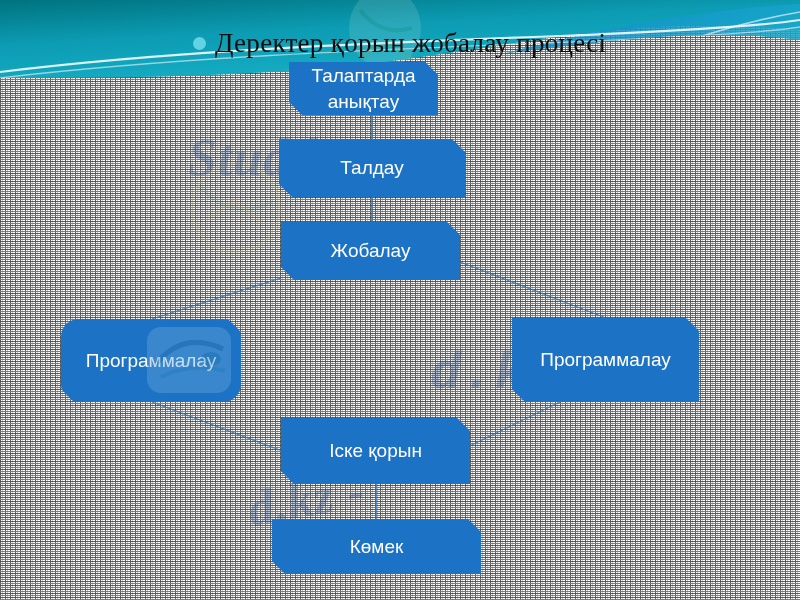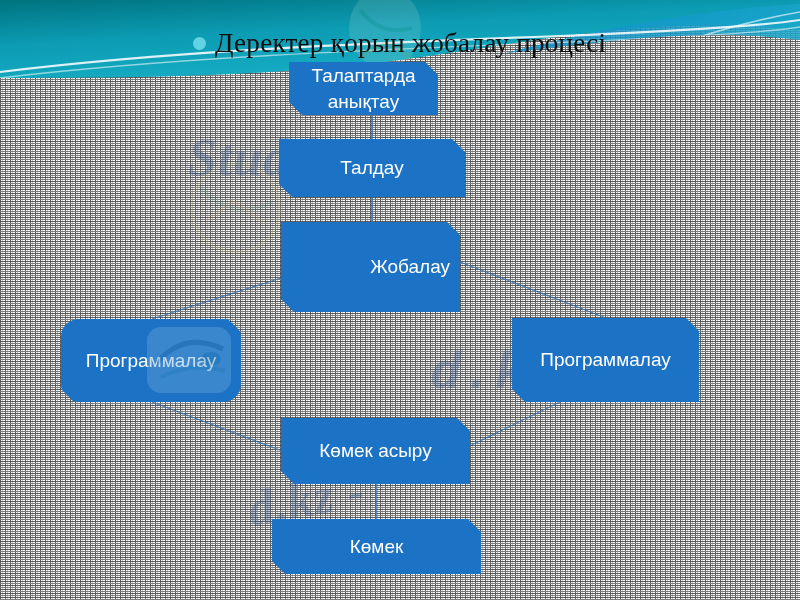--- a/index.html
+++ b/index.html
@@ -91,21 +91,21 @@
     line-height: 1.35;
     padding: 0 10px;
     box-sizing: border-box;
     -webkit-clip-path: polygon(0 0, calc(100% - 13px) 0, 100% 13px, 100% 100%, 13px 100%, 0 calc(100% - 13px));
     clip-path: polygon(0 0, calc(100% - 13px) 0, 100% 13px, 100% 100%, 13px 100%, 0 calc(100% - 13px));
   }
   .node-label { white-space: pre-line; }
 
   .n-req   { left: 289px; top: 62px;  width: 149px; height: 53px; }
   .n-ana   { left: 279px; top: 139px; width: 186px; height: 58px; align-items: center; }
-  .n-des   { left: 281px; top: 222px; width: 179px; height: 90px; justify-content: flex-end; }
+  .n-des   { left: 281px; top: 222px; width: 179px; height: 58px; }
   .n-prog  { left: 61px;  top: 319px; width: 180px; height: 83px; border-radius: 18px; }
   .n-doc   { left: 512px; top: 318px; width: 187px; height: 84px; }
   .n-impl  { left: 281px; top: 418px; width: 189px; height: 66px; }
   .n-help  { left: 272px; top: 519px; width: 209px; height: 55px; }
 
   
   .node-overlay {
     position: absolute;
     right: 4px; top: 4px;
     width: 96px; height: 74px;
@@ -221,20 +221,20 @@
       <ellipse cx="70" cy="36" rx="10" ry="7" fill="#2e7fae" opacity="0.8"></ellipse>
     </svg>
     <span class="node-label">Программалау</span>
   </div>
 
   <div class="node n-doc">
     <span class="node-label">Программалау</span>
   </div>
 
   <div class="node n-impl">
-    <span class="node-label">Көмек асыру</span>
+    <span class="node-label">Іске қорын</span>
   </div>
 
   <div class="node n-help">
     <span class="node-label">Көмек</span>
   </div>
 
 </div>
 
 </body></html>

